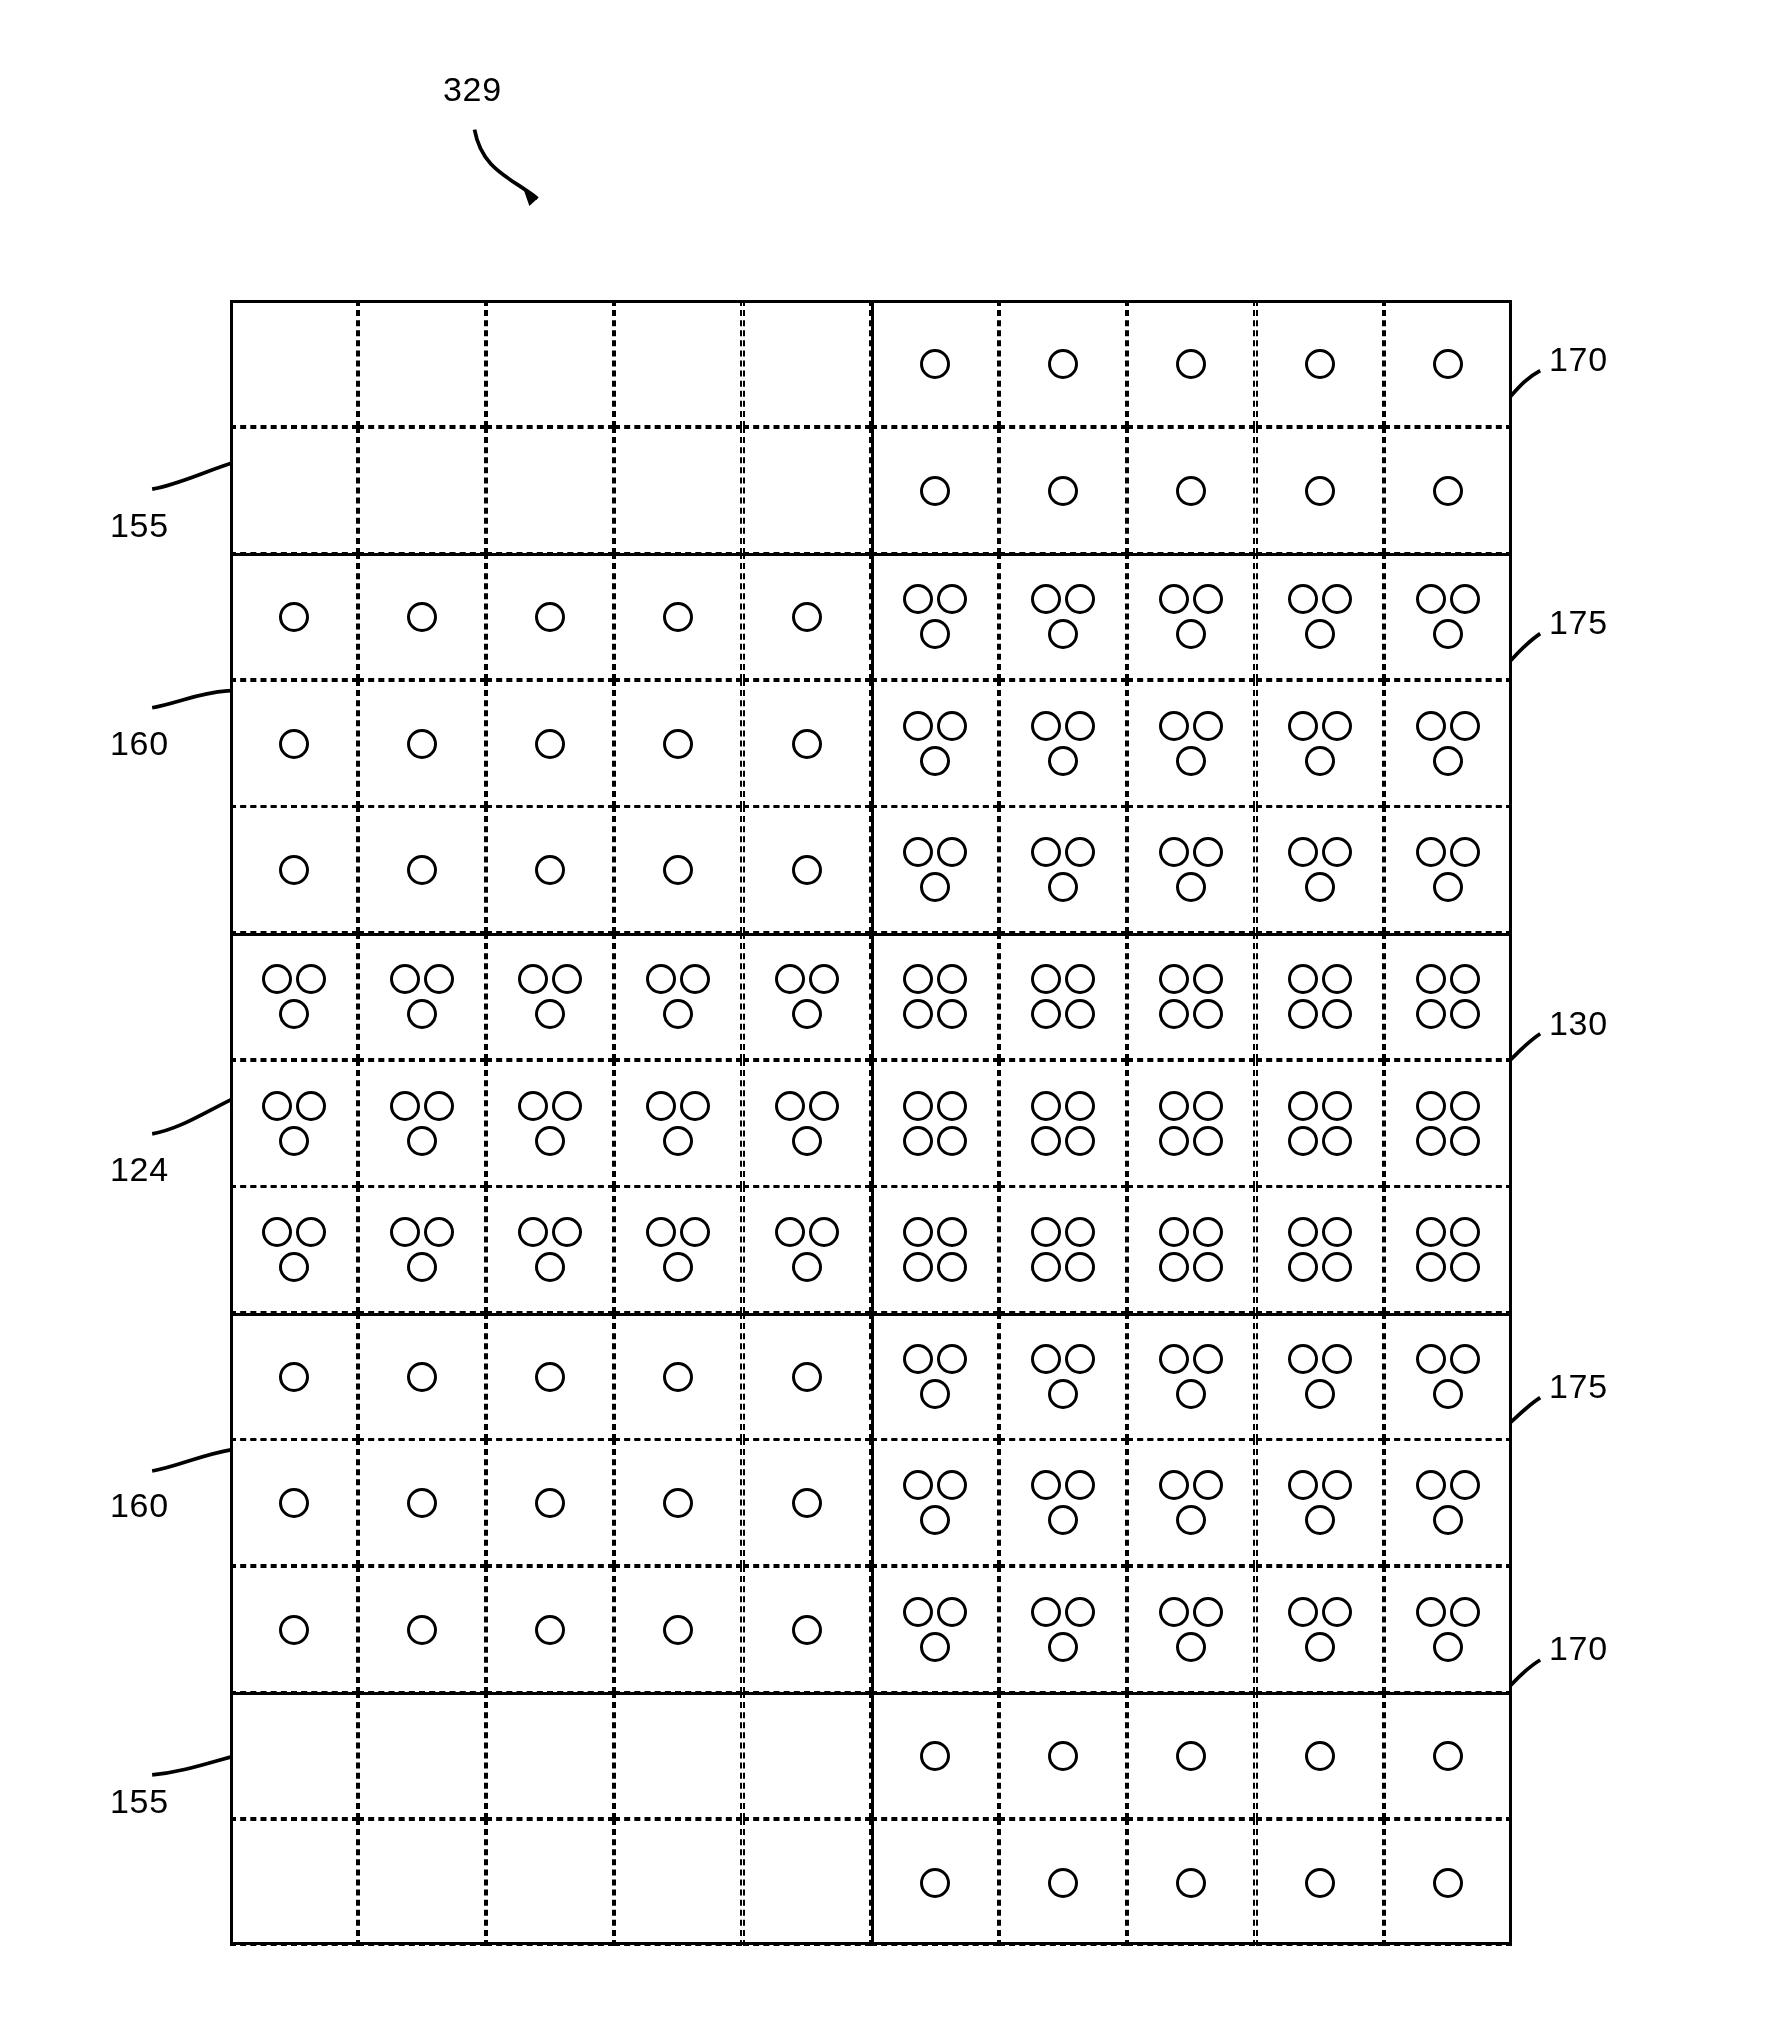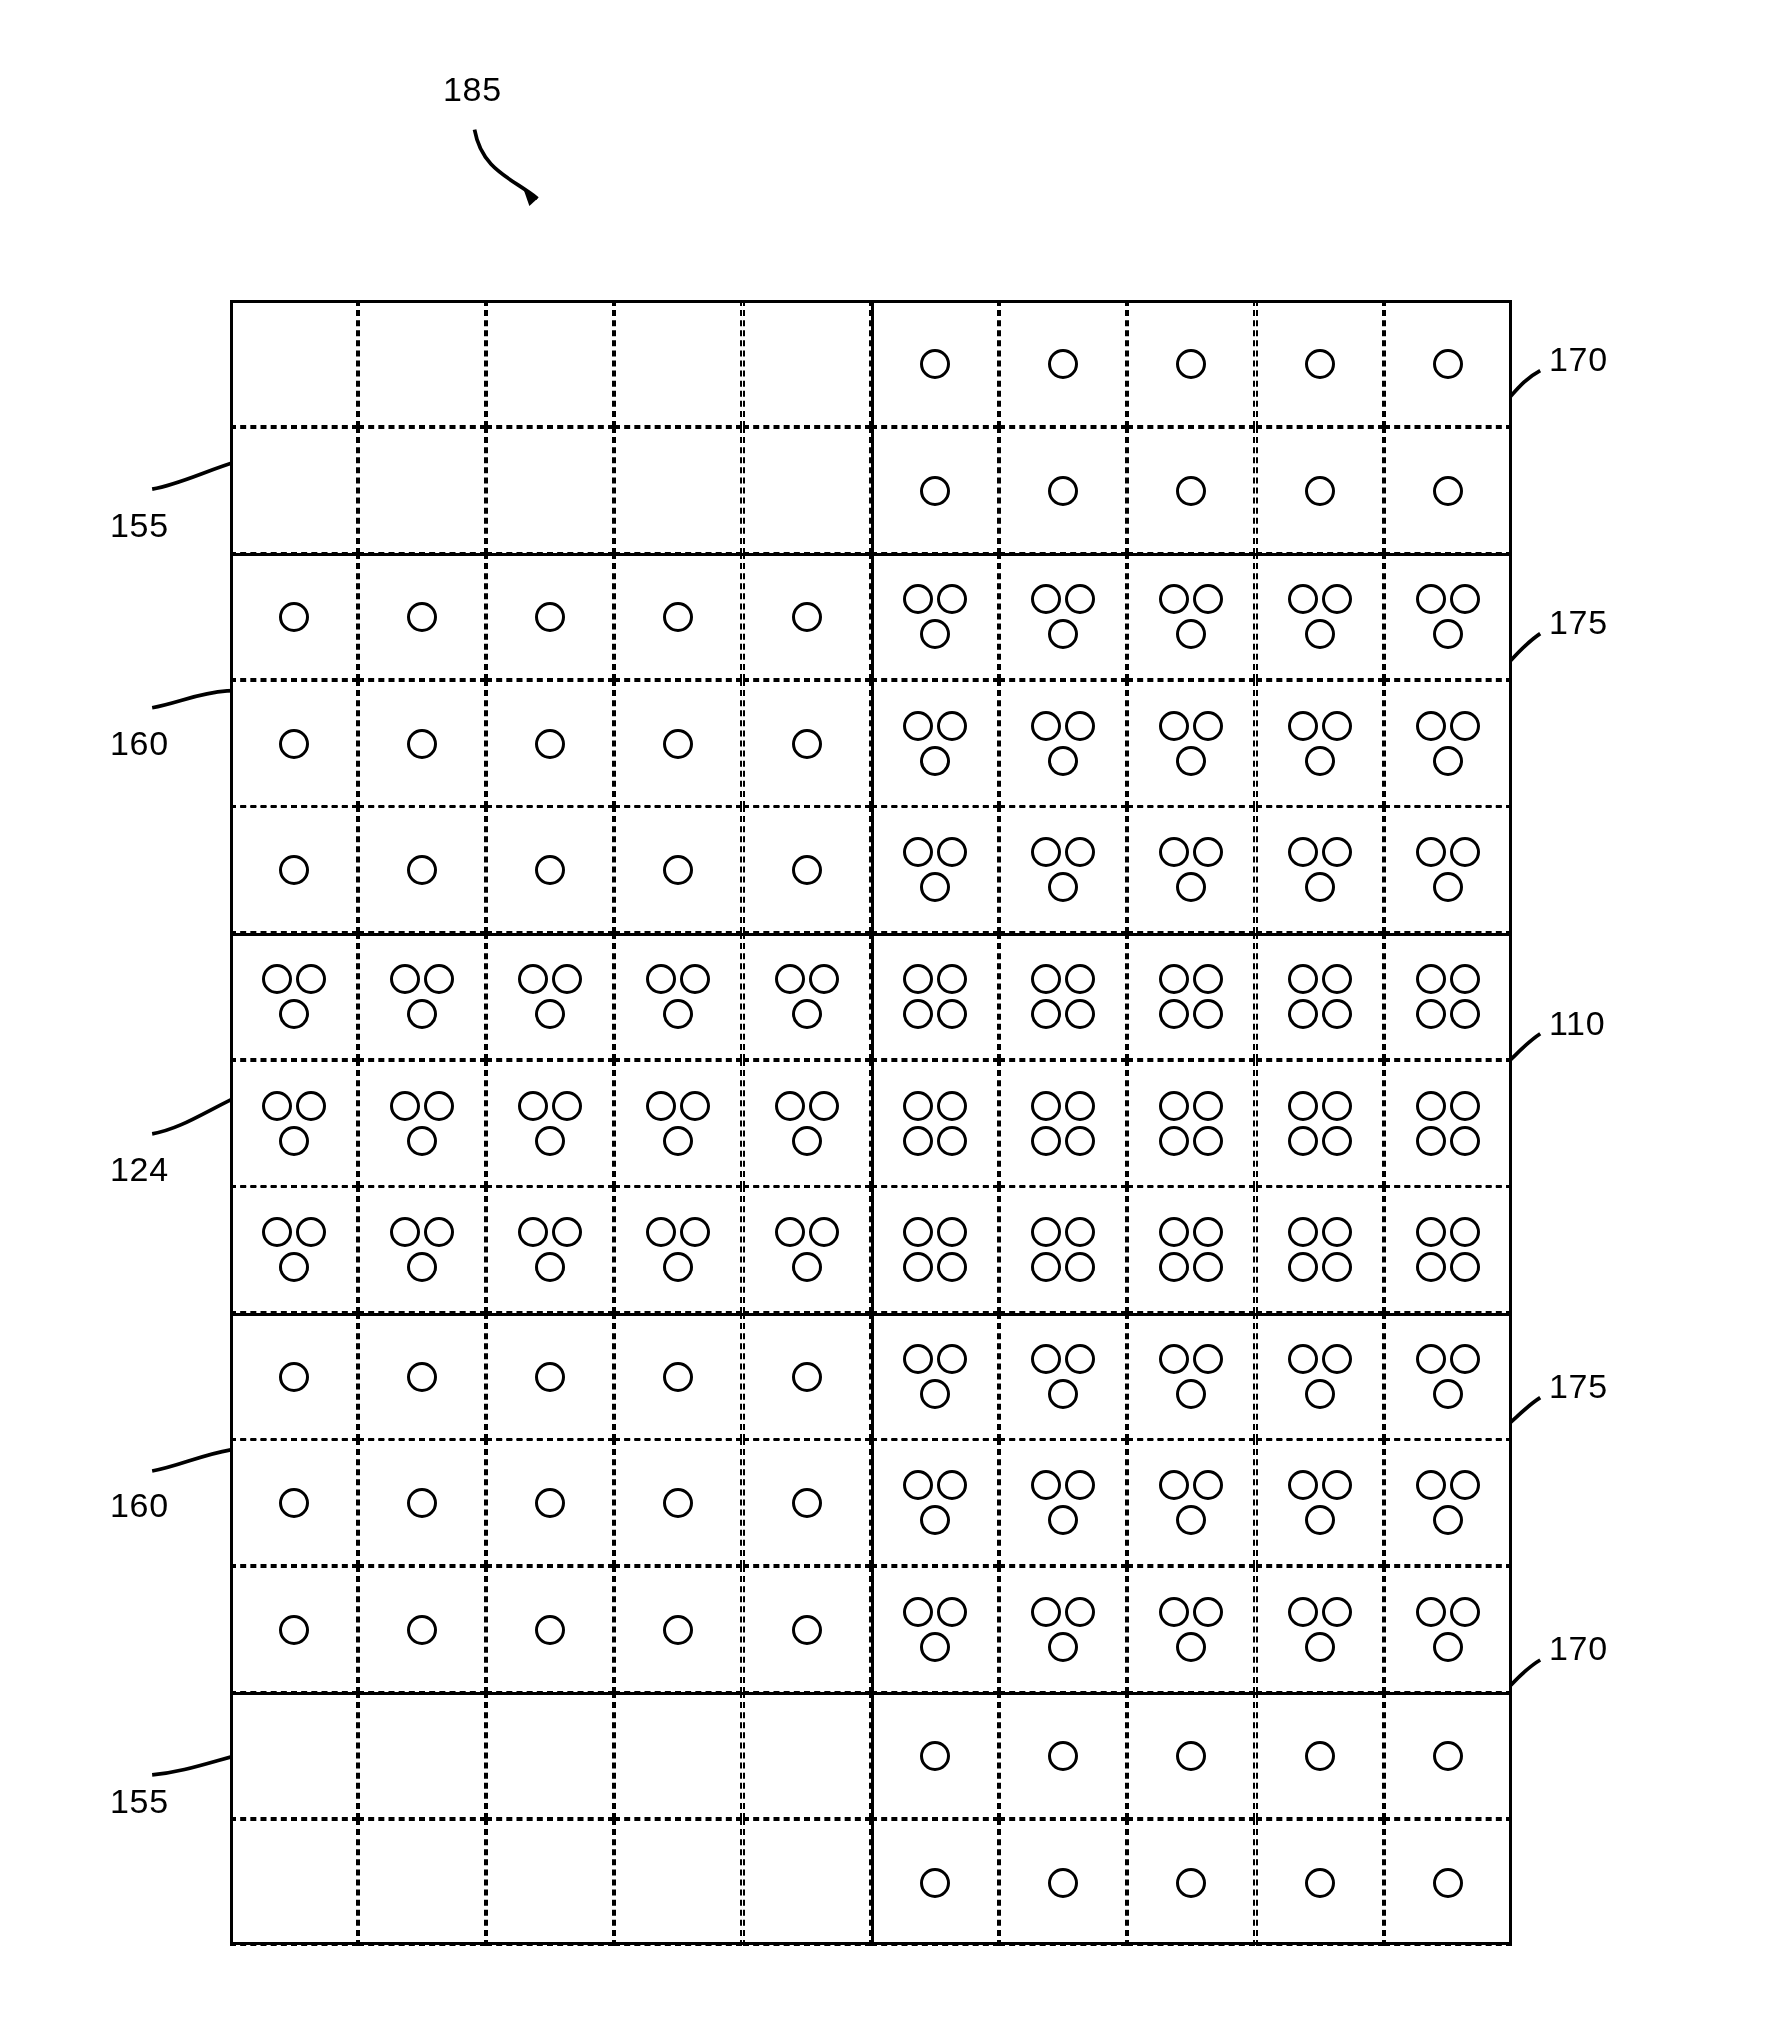--- a/index.html
+++ b/index.html
@@ -77,26 +77,26 @@
     width: 1785px;
     height: 2035px;
     pointer-events: none;
   }
 </style>
 </head>
 <body>
 
 <div id="figure">
 
-  <div class="label" style="left:443px; top:70px;">185</div>
+  <div class="label" style="left:443px; top:70px;">329</div>
   <div class="label" style="left:1549px; top:340px;">170</div>
   <div class="label" style="left:110px; top:506px;">155</div>
   <div class="label" style="left:1549px; top:603px;">175</div>
   <div class="label" style="left:110px; top:724px;">160</div>
-  <div class="label" style="left:1549px; top:1004px;">110</div>
+  <div class="label" style="left:1549px; top:1004px;">130</div>
   <div class="label" style="left:110px; top:1150px;">124</div>
   <div class="label" style="left:1549px; top:1367px;">175</div>
   <div class="label" style="left:110px; top:1486px;">160</div>
   <div class="label" style="left:1549px; top:1629px;">170</div>
   <div class="label" style="left:110px; top:1782px;">155</div>
 
   <svg class="overlay" viewBox="0 0 2408 2746" xmlns="http://www.w3.org/2000/svg">
 
     <path d="M 640 175 C 650 230, 690 240, 725 268" stroke="#000" stroke-width="5" fill="none"></path>
     <polygon points="725,268 706,255 714,278" fill="#000"></polygon>

